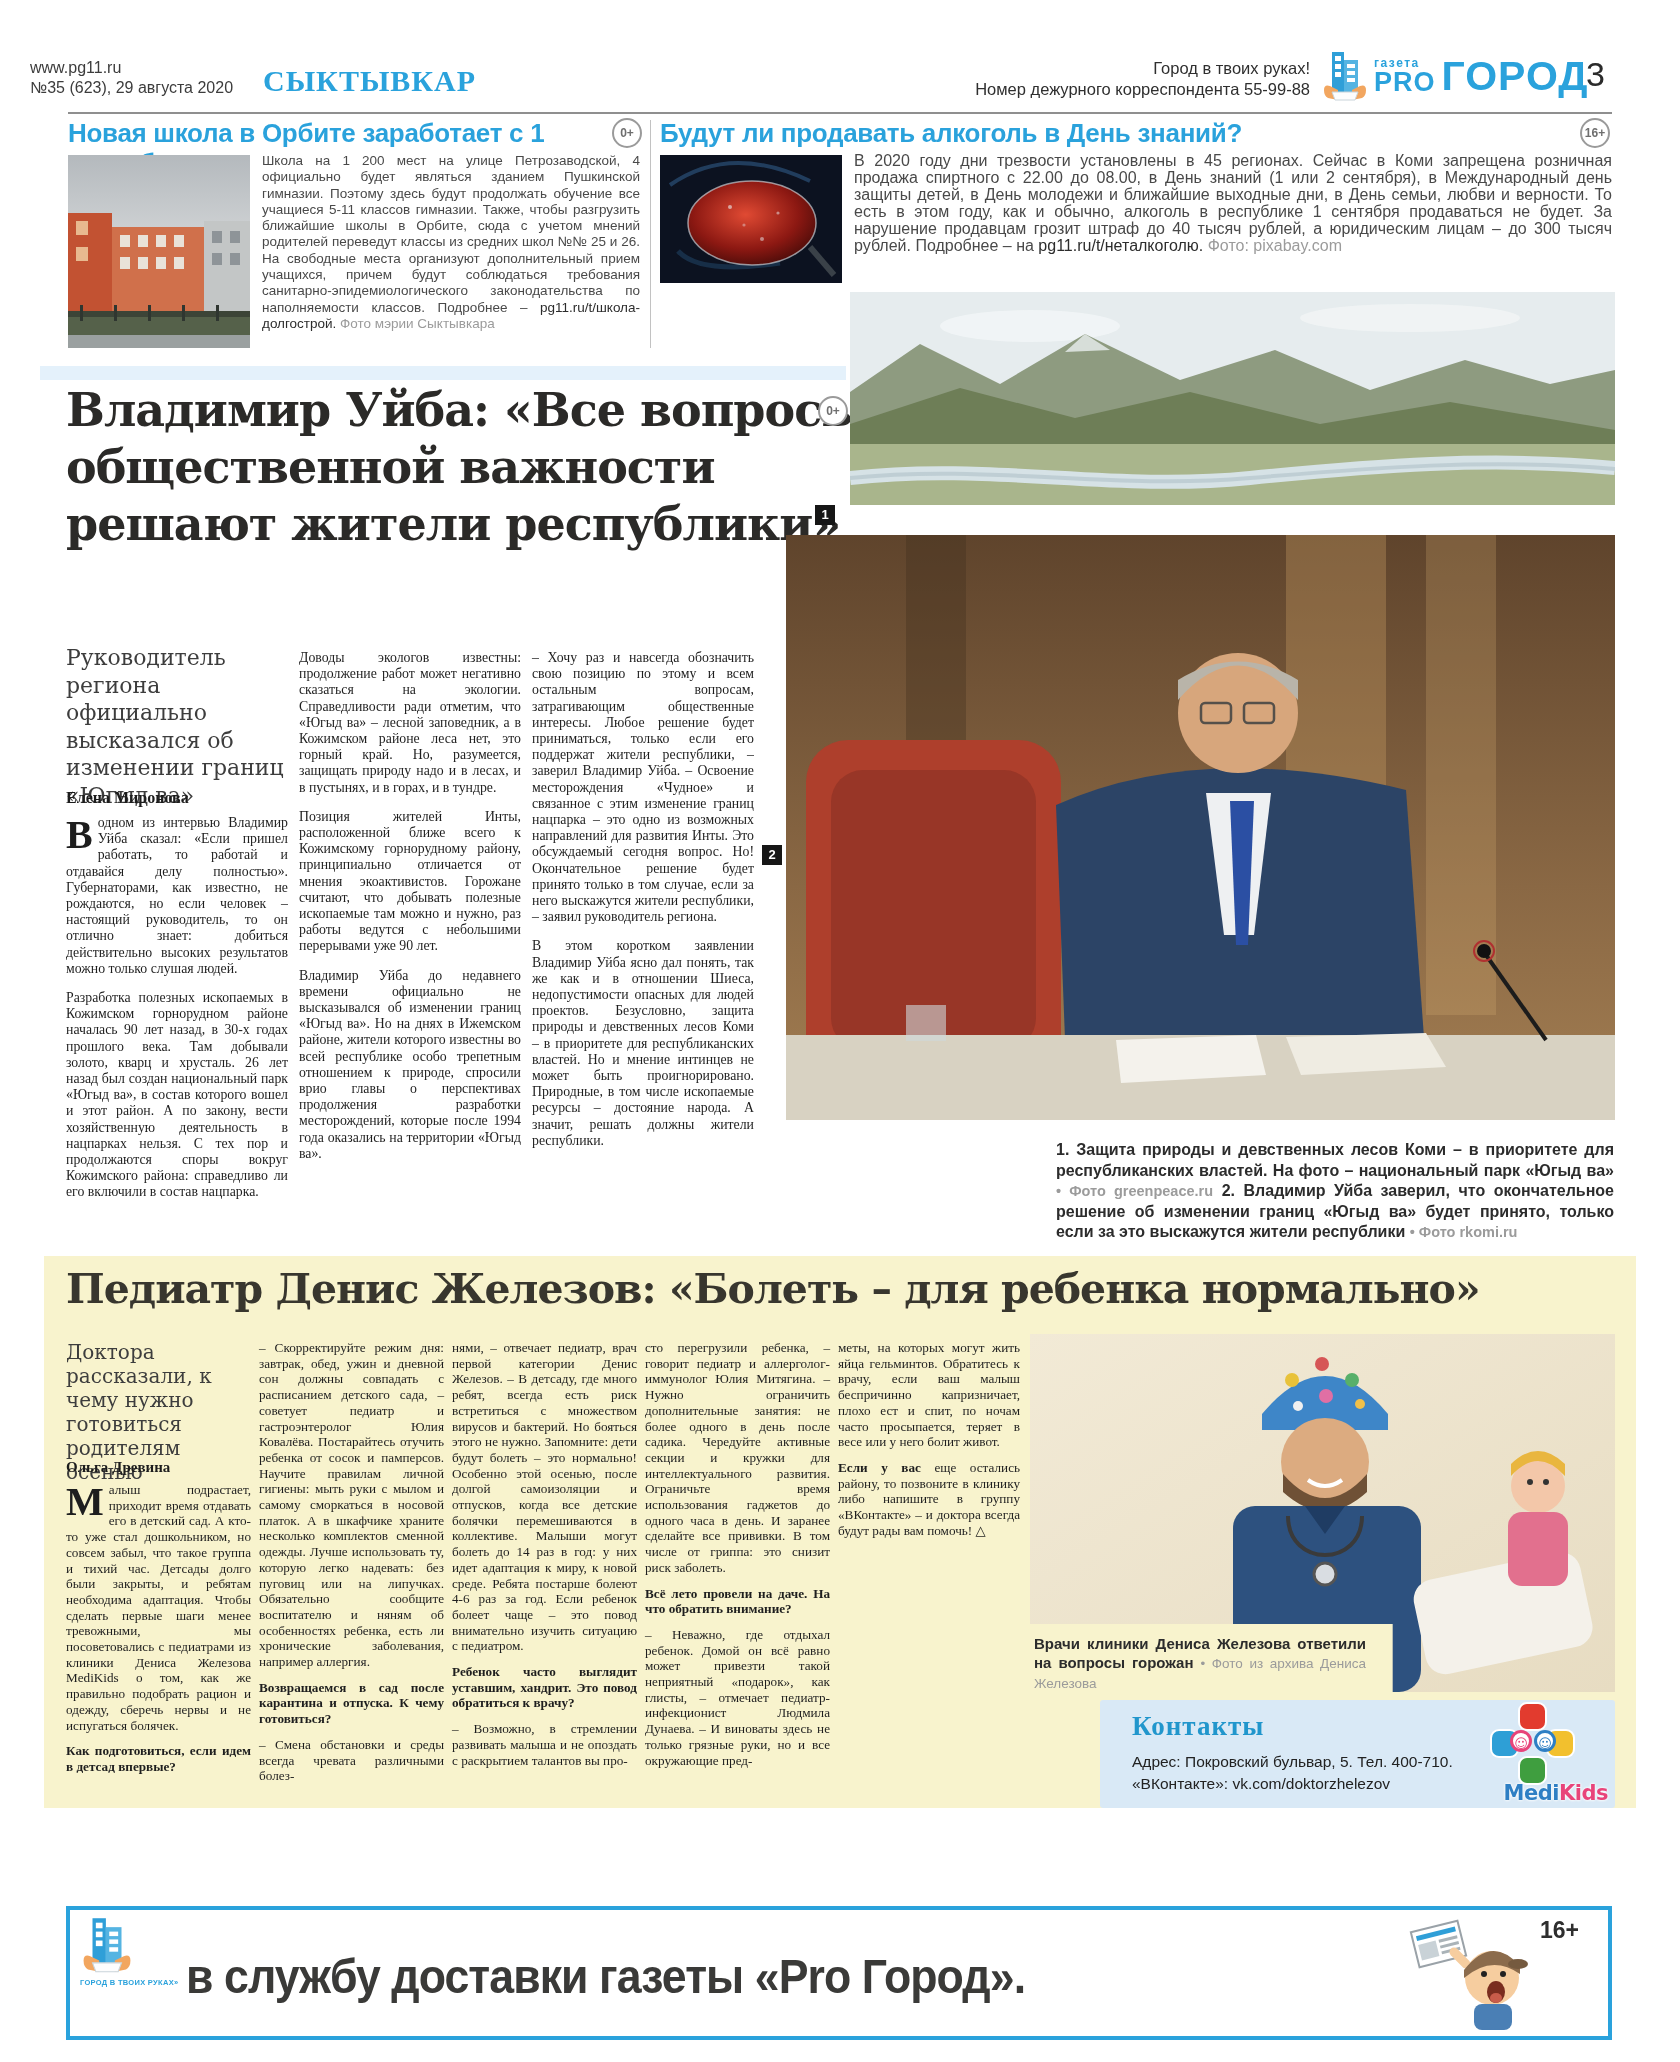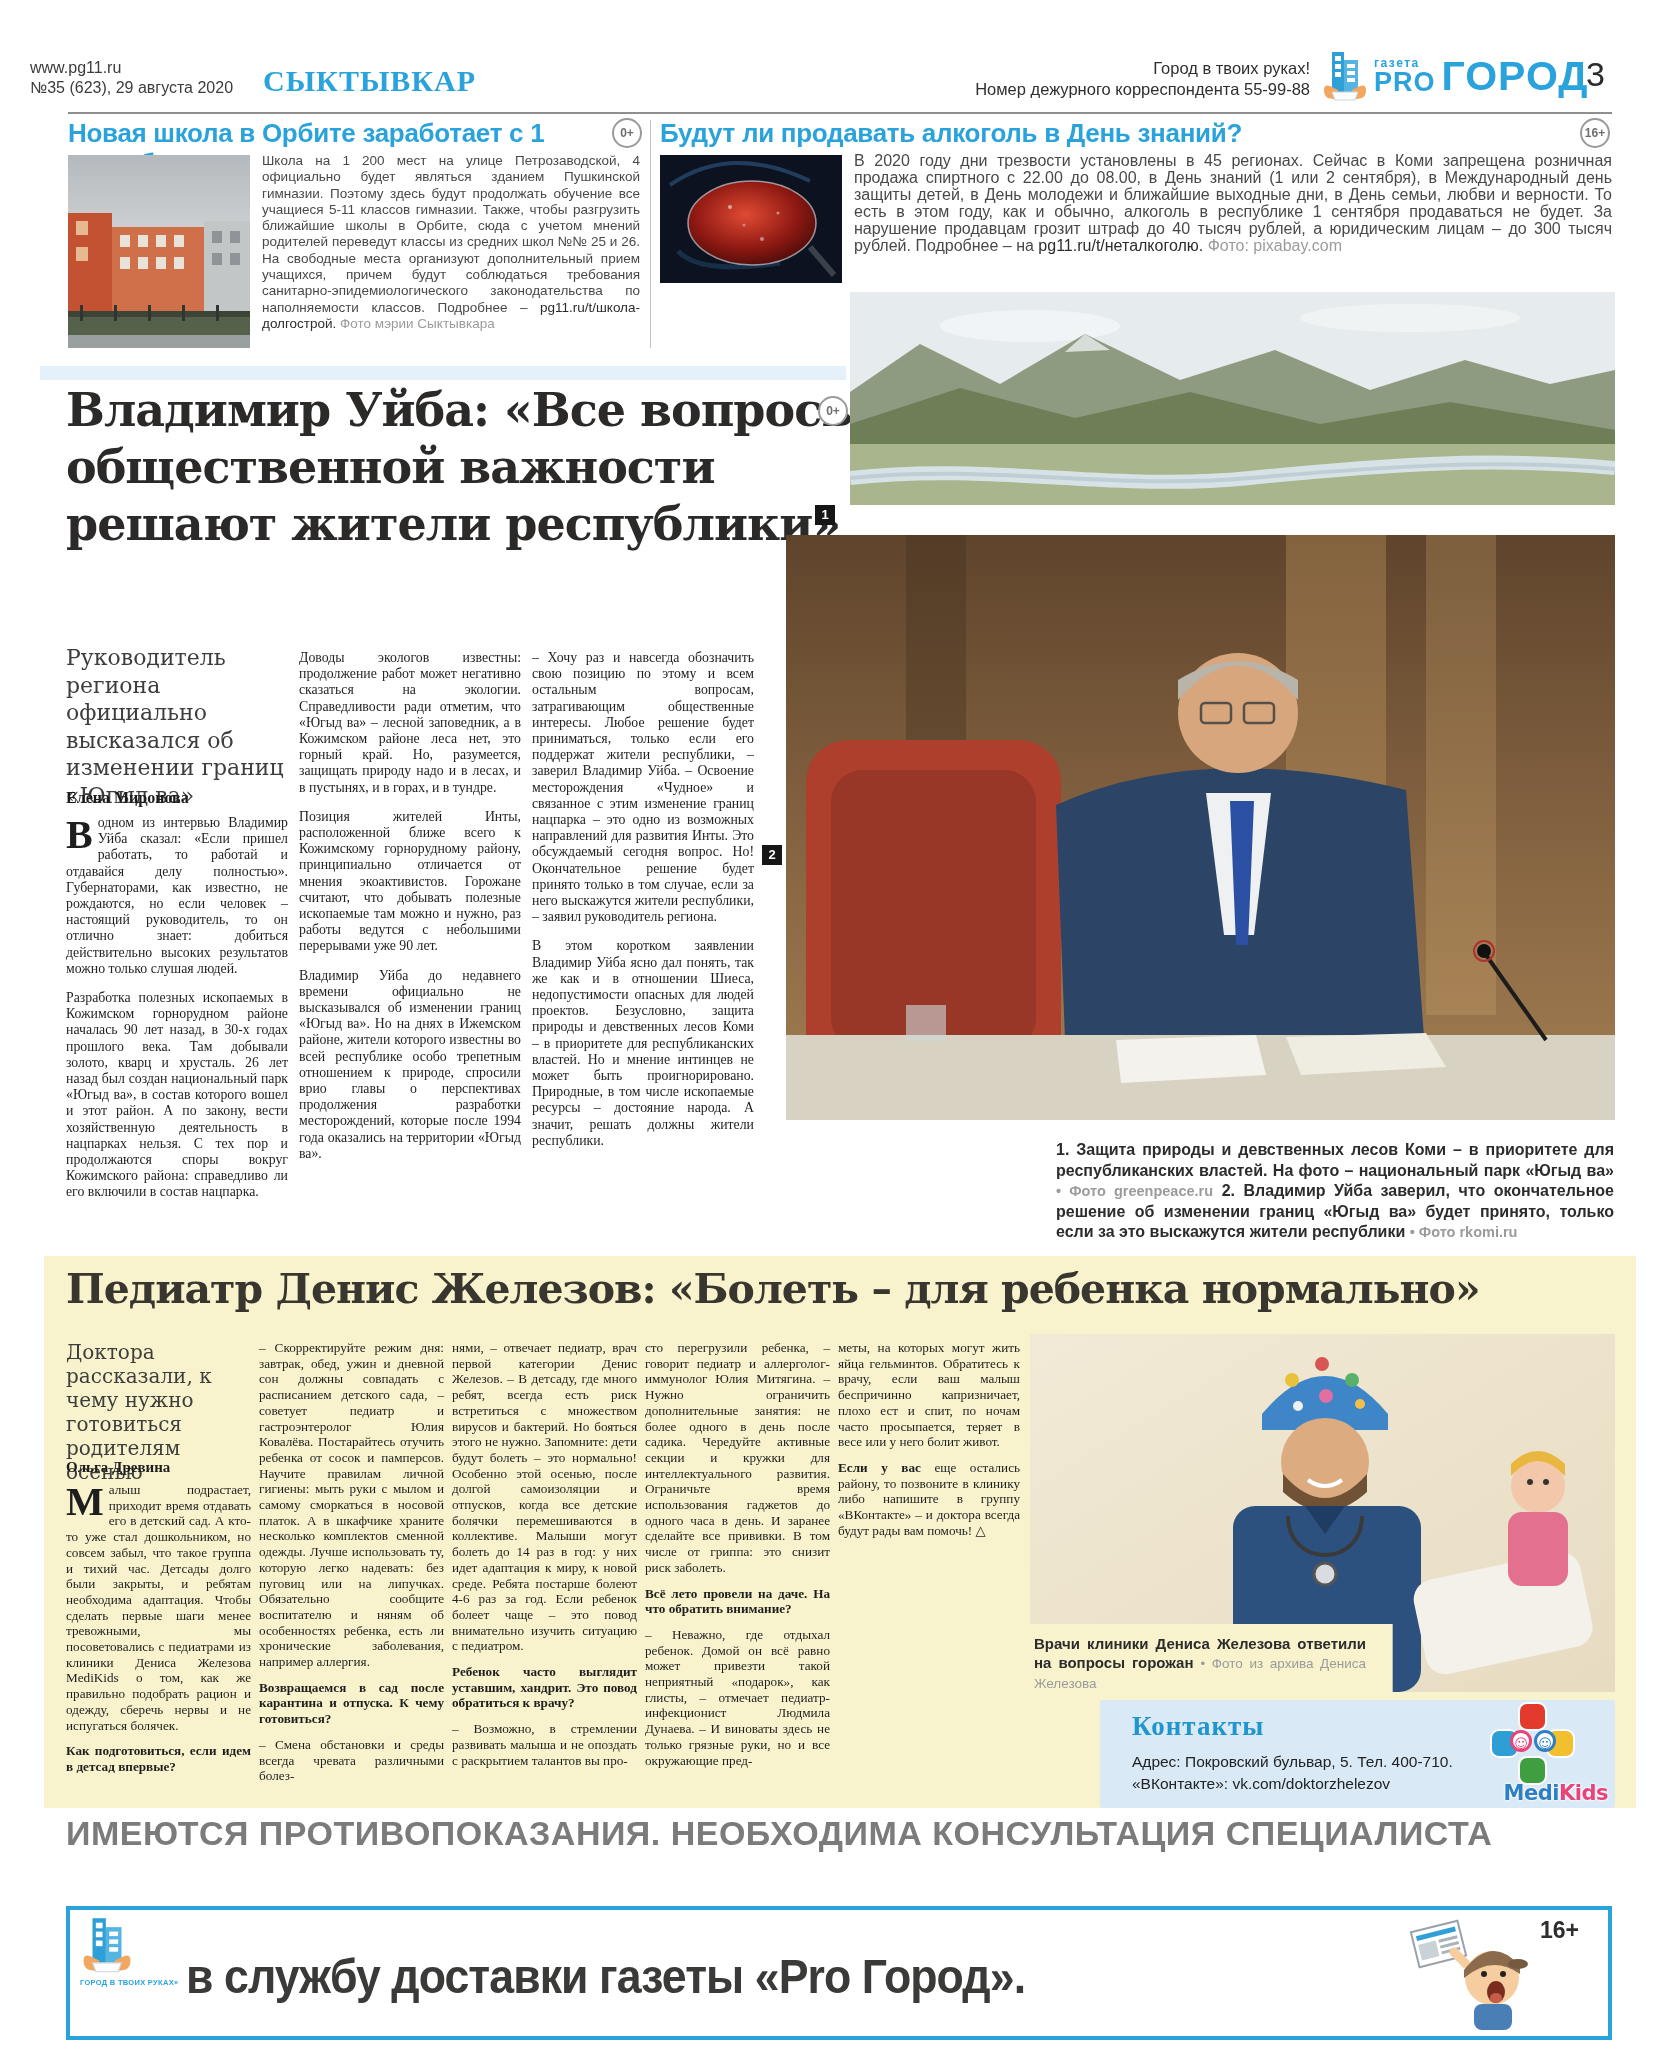--- a/index.html
+++ b/index.html
@@ -332,21 +332,20 @@
   <div class="a mk">
     <div class="mk-sq" style="left:62px;top:0;background:#e23b2e"></div>
     <div class="mk-sq" style="left:34px;top:27px;background:#2e9fd6"></div>
     <div class="mk-sq" style="left:90px;top:27px;background:#f2c02e"></div>
     <div class="mk-sq" style="left:62px;top:54px;background:#3f9e3f"></div>
     <div class="mk-face" style="left:52px;top:26px;border:3px solid #e8447a;color:#e8447a">☺</div>
     <div class="mk-face" style="left:76px;top:26px;border:3px solid #2e7fc4;color:#2e7fc4">☺</div>
     <div class="mk-txt"><span style="color:#2e7fc4">Medi</span><span style="color:#e8447a">Kids</span></div>
   </div>
 
-  <div class="a disclaimer">ИМЕЮТСЯ ПРОТИВОПОКАЗАНИЯ. НЕОБХОДИМА КОНСУЛЬТАЦИЯ СПЕЦИАЛИСТА</div>
 
   <div class="a banner"></div>
   <div class="a b-logo">
     <svg width="54" height="58" viewBox="0 0 46 52">
       <rect x="10" y="2" width="12" height="42" fill="#2f9fd8"></rect>
       <rect x="22" y="10" width="14" height="34" fill="#55b4e2"></rect>
       <rect x="13" y="6" width="6" height="5" fill="#fff"></rect>
         <rect x="13" y="14" width="6" height="5" fill="#fff"></rect>
       <rect x="13" y="22" width="6" height="5" fill="#fff"></rect>
         <rect x="25" y="14" width="8" height="4" fill="#fff"></rect>

